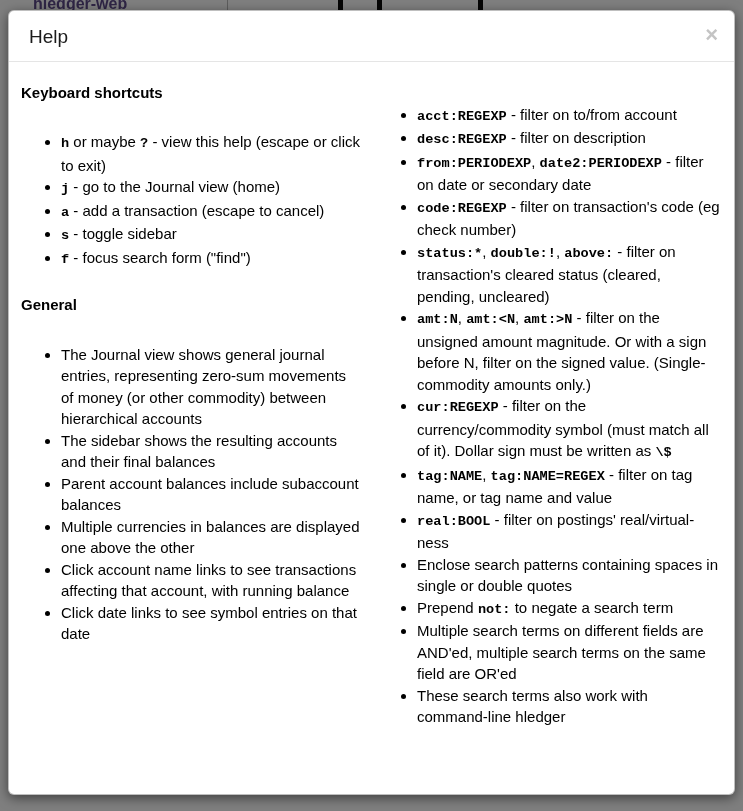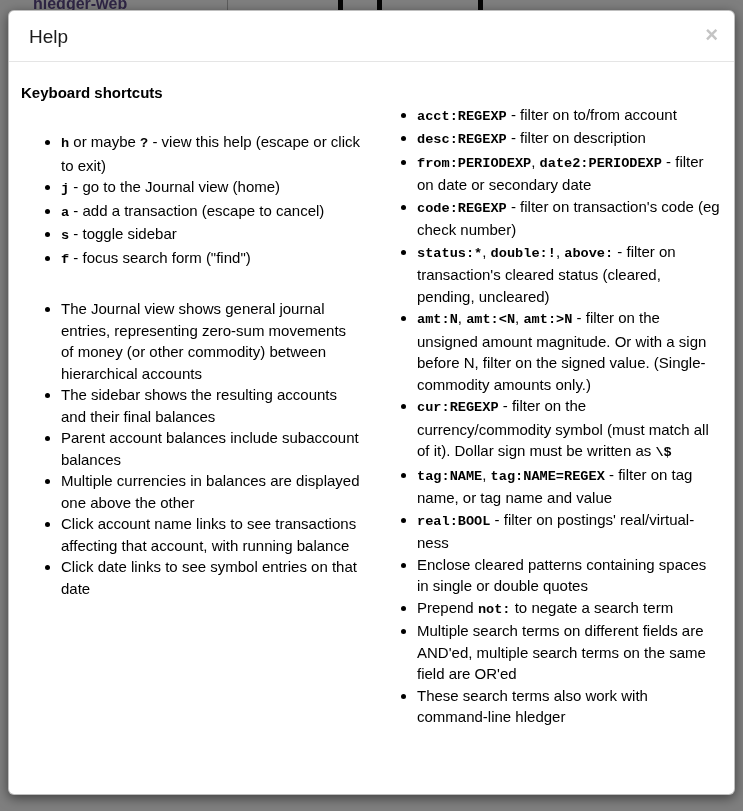--- a/index.html
+++ b/index.html
@@ -115,40 +115,41 @@
   <div class="modal-body">
     <div class="help-col col-left">
         <div class="section-heading">Keyboard shortcuts</div>
         <ul class="help-list">
           <li><code class="kbd">h</code> or maybe <code class="kbd">?</code> - view this help (escape or click to exit)</li>
           <li><code class="kbd">j</code> - go to the Journal view (home)</li>
           <li><code class="kbd">a</code> - add a transaction (escape to cancel)</li>
           <li><code class="kbd">s</code> - toggle sidebar</li>
           <li><code class="kbd">f</code> - focus search form ("find")</li>
         </ul>
+        <div class="section-heading">General</div>
         <ul class="help-list">
           <li>The Journal view shows general journal entries, representing zero-sum movements of money (or other commodity) between hierarchical accounts</li>
           <li>The sidebar shows the resulting accounts and their final balances</li>
           <li>Parent account balances include subaccount balances</li>
           <li>Multiple currencies in balances are displayed one above the other</li>
           <li>Click account name links to see transactions affecting that account, with running balance</li>
           <li>Click date links to see symbol entries on that date</li>
         </ul>
       </div>
     <div class="help-col col-right">
         <ul class="help-list">
           <li><code class="kbd">acct:REGEXP</code> - filter on to/from account</li>
           <li><code class="kbd">desc:REGEXP</code> - filter on description</li>
           <li><code class="kbd">from:PERIODEXP</code>, <code class="kbd">date2:PERIODEXP</code> - filter on date or secondary date</li>
           <li><code class="kbd">code:REGEXP</code> - filter on transaction's code (eg check number)</li>
           <li><code class="kbd">status:*</code>, <code class="kbd">double:!</code>, <code class="kbd">above:</code> - filter on transaction's cleared status (cleared, pending, uncleared)</li>
           <li><code class="kbd">amt:N</code>, <code class="kbd">amt:&lt;N</code>, <code class="kbd">amt:&gt;N</code> - filter on the unsigned amount magnitude. Or with a sign before N, filter on the signed value. (Single-commodity amounts only.)</li>
           <li><code class="kbd">cur:REGEXP</code> - filter on the currency/commodity symbol (must match all of it). Dollar sign must be written as <code class="kbd">\$</code></li>
           <li><code class="kbd">tag:NAME</code>, <code class="kbd">tag:NAME=REGEX</code> - filter on tag name, or tag name and value</li>
           <li><code class="kbd">real:BOOL</code> - filter on postings' real/virtual-ness</li>
-          <li>Enclose cleared patterns containing spaces in single or double quotes</li>
+          <li>Enclose search patterns containing spaces in single or double quotes</li>
           <li>Prepend <code class="kbd">not:</code> to negate a search term</li>
           <li>Multiple search terms on different fields are AND'ed, multiple search terms on the same field are OR'ed</li>
           <li>These search terms also work with command-line hledger</li>
         </ul>
       </div>
   </div>
 </div>
 
 </body></html>

